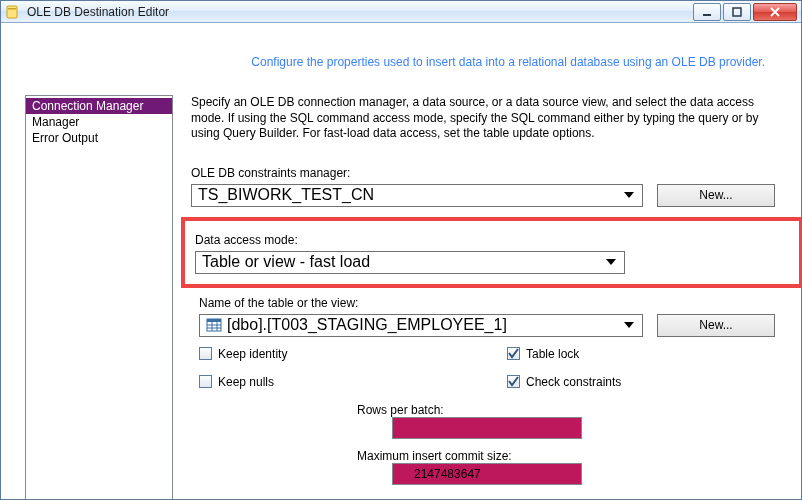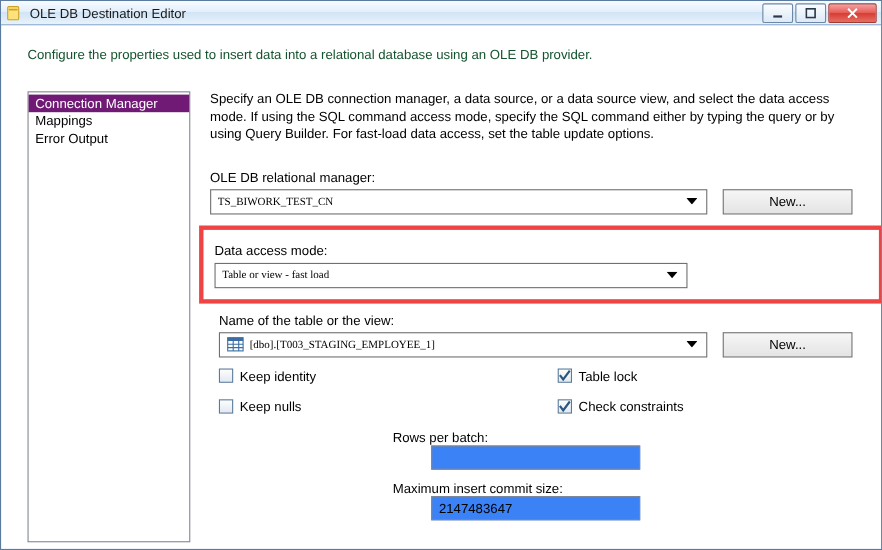--- a/index.html
+++ b/index.html
@@ -40,21 +40,21 @@
   }
   .win-btn.close {
     width: 44px;
     background: linear-gradient(to bottom, #f7a1a1, #e55c55 48%, #d63e34 52%, #e76e62);
     border-color: #a03b33;
     color: #fff;
   }
   .content {
     padding: 20px 24px 10px 24px;
   }
-  .desc { margin: 0; color: #14532d; }
+  .desc { margin: 12px; color: #3b82f6; text-align: right; }
   .panel-row {
     display: flex;
     margin-top: 26px;
   }
   .sidebar {
     width: 148px;
     border: 1px solid #828790;
     background: #fff;
     padding: 2px 0;
     height: 410px;
@@ -77,22 +77,21 @@
   .row {
     display: flex; align-items: center; gap: 14px;
     margin-bottom: 10px;
   }
   .dropdown {
     height: 23px;
     border: 1px solid #707070;
     display: flex; align-items: center;
     background: #fff;
     padding: 0 4px 0 6px;
-    font-size: 10px;
-    font-family: Liberation Serif, serif;
+    font-size: 16px;
   }
   .dropdown.full { flex: 1; }
   .dropdown .dd-text { flex: 1; white-space: nowrap; overflow: hidden; text-overflow: ellipsis; }
   .dropdown .table-icon {
     width: 16px; height: 14px;
     margin-right: 5px;
     display: inline-flex; align-items:center; justify-content:center;
   }
   .dd-arrow {
     width: 18px; height: 100%;
@@ -121,22 +120,22 @@
   .checkbox {
     width: 13px; height: 13px;
     border: 1px solid #5b7a9b;
     background: linear-gradient(to bottom, #fdfdfd, #e2e9f1);
     display:flex; align-items:center; justify-content:center;
     font-size: 10px; color:#2a567f; line-height:1;
   }
   .textbox {
     height: 22px;
     border: 1px solid #828790;
-    background: #3b82f6;
-    padding: 0 6px;
+    background: #be185d;
+    padding: 0 21px;
     display: flex; align-items: center;
     font-size: 12px;
   }
   .prop-row { display:flex; align-items:center; padding-left:8px; margin: 14px 0 6px 0; flex-direction: column; }
   .prop-row .plabel { width: 260px; }
   .prop-row .textbox { width: 190px; }
 </style>
 </head>
 <body>
 
@@ -170,31 +169,31 @@
 <div class="content">
   <p class="desc">Configure the properties used to insert data into a relational database using an OLE DB provider.</p>
 
   <div class="panel-row">
 
     <div class="sidebar">
       <div class="sidebar-item selected">
         <span>Connection Manager</span>
       </div>
       <div class="sidebar-item">
-        <span>Mappings</span>
+        <span>Manager</span>
       </div>
       <div class="sidebar-item">
         <span>Error Output</span>
       </div>
     </div>
 
     <div class="main">
       <p class="instr">Specify an OLE DB connection manager, a data source, or a data source view, and select the data access mode. If using the SQL command access mode, specify the SQL command either by typing the query or by using Query Builder. For fast-load data access, set the table update options.</p>
 
-      <div class="field-label">OLE DB relational manager:</div>
+      <div class="field-label">OLE DB constraints manager:</div>
       <div class="row">
         <div class="dropdown full">
           <span class="dd-text">TS_BIWORK_TEST_CN</span>
           <span class="dd-arrow">
             <svg viewBox="0 0 10 6">
                 <path d="M0 0 L5 6 L10 0 Z" fill="#000"></path>
               </svg>
           </span>
         </div>
         <div class="btn">

